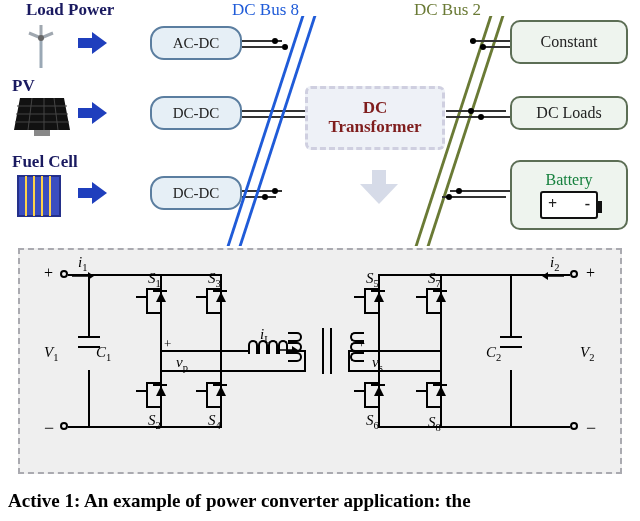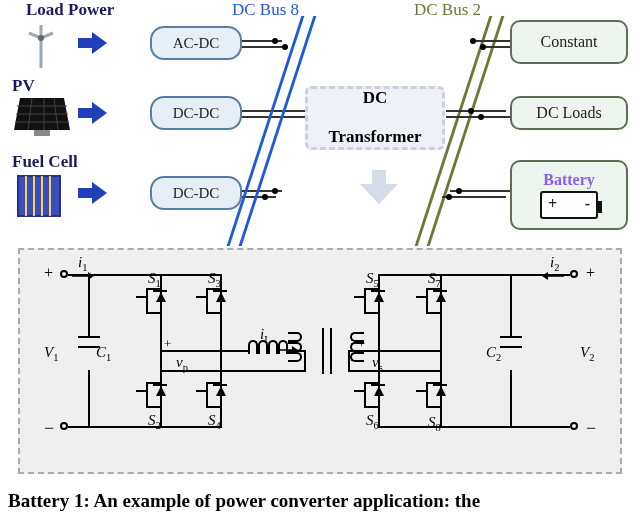--- a/index.html
+++ b/index.html
@@ -82,23 +82,23 @@
     left: 305px;
     top: 86px;
     width: 140px;
     height: 64px;
     border: 3px dashed #cfcfe0;
     border-radius: 6px;
     background: #eef1f7;
     display: flex;
     flex-direction: column;
     align-items: center;
-    justify-content: space-between;
+    justify-content: center;
     font-weight: bold;
-    color: #000000;
+    color: #7f1d1d;
     font-size: 17px;
     line-height: 1.1;
   }
   .load-box {
     position: absolute;
     background: #eef4ee;
     border: 2px solid #5c6e55;
     border-radius: 10px;
     color: #222;
     font-size: 16px;
@@ -328,21 +328,21 @@
 <div class="dot" style="left:456px; top:188px;"></div>
 <div class="dot" style="left:446px; top:194px;"></div>
 
 <div class="load-box" style="left:510px; top:20px; width:118px; height:44px; flex-direction:column;">
   <span>Constant</span>
 </div>
 <div class="load-box" style="left:510px; top:96px; width:118px; height:34px;">
   <span>DC Loads</span>
 </div>
 <div class="load-box" style="left:510px; top:160px; width:118px; height:70px; flex-direction:column; gap:2px;">
-  <span style="font-weight:bold; color:#8b5cf6;">Battery</span>
+  <span style="font-weight:normal; color:#15803d;">Battery</span>
   <div style="display:flex; align-items:center; gap:6px;">
     <div class="battery-shell">
       <div class="tip"></div>
       <span style="position:absolute; left:6px; top:2px; font-weight:bold;">+</span>
       <span style="position:absolute; right:6px; top:2px; font-weight:bold;">-</span>
     </div>
   </div>
 </div>
 
 <div class="dab-panel">
@@ -512,13 +512,13 @@
   <div class="minus" style="left:566px; top:168px;">−</div>
   <div class="switch-label" style="left:530px; top:4px;"><span class="ital">i</span><span class="sub">2</span></div>
   <svg style="position:absolute; left:522px; top:22px;" width="22" height="8">
       <line x1="22" y1="4" x2="6" y2="4" stroke="#000" stroke-width="1.5"></line>
       <polygon points="6,0 0,4 6,8" fill="#000"></polygon>
     </svg>
   <div class="switch-label" style="left:560px; top:94px;"><span class="ital">V</span><span class="sub">2</span></div>
 
 </div>
 
-<div class="fig-caption">Battery 1: An example of power converter application: the</div>
+<div class="fig-caption">Active 1: An example of power converter application: the</div>
 
 </body></html>

